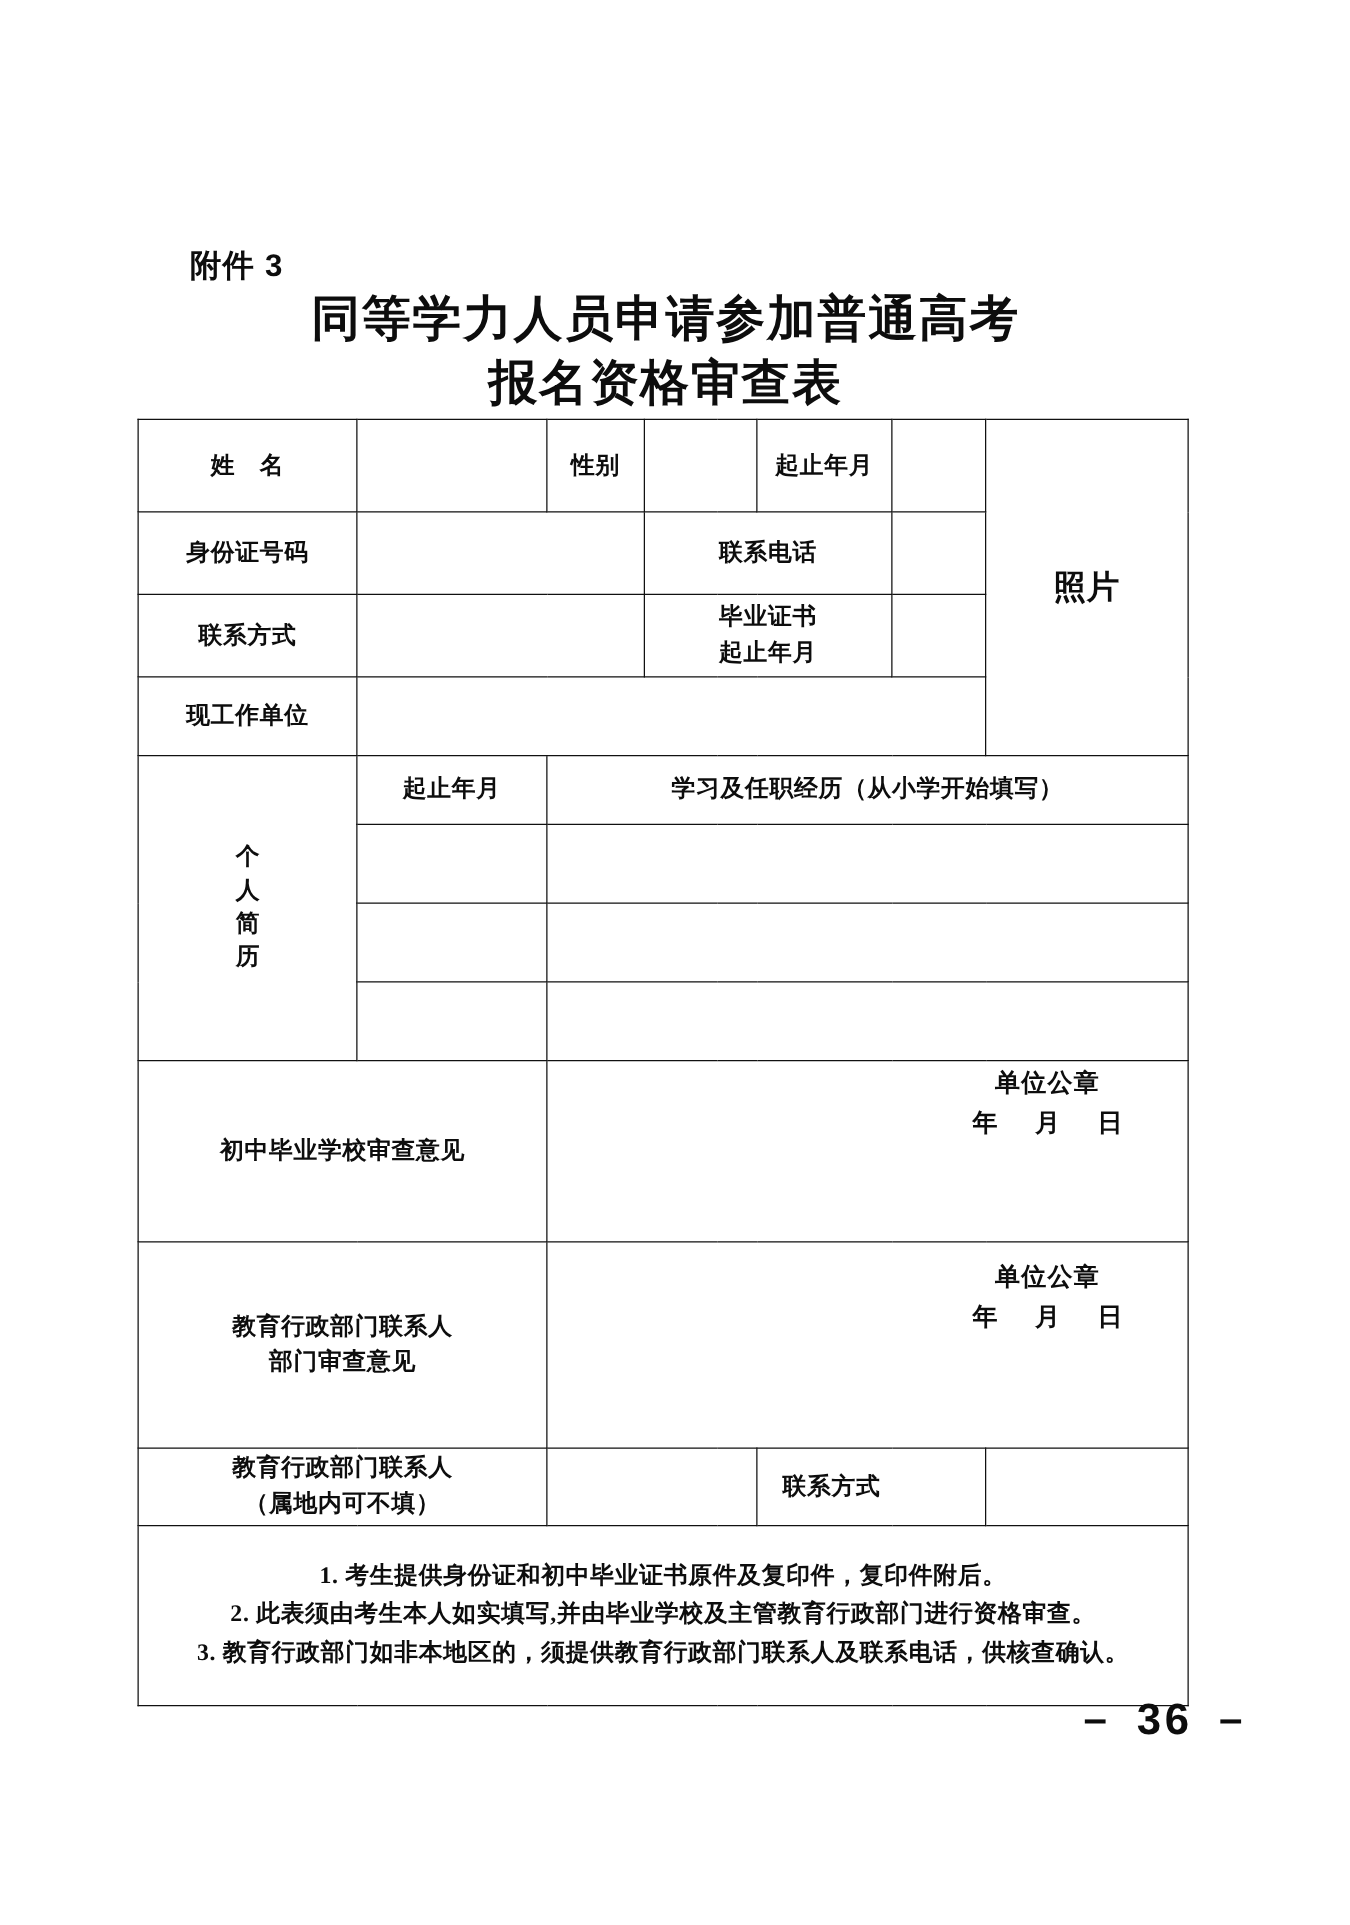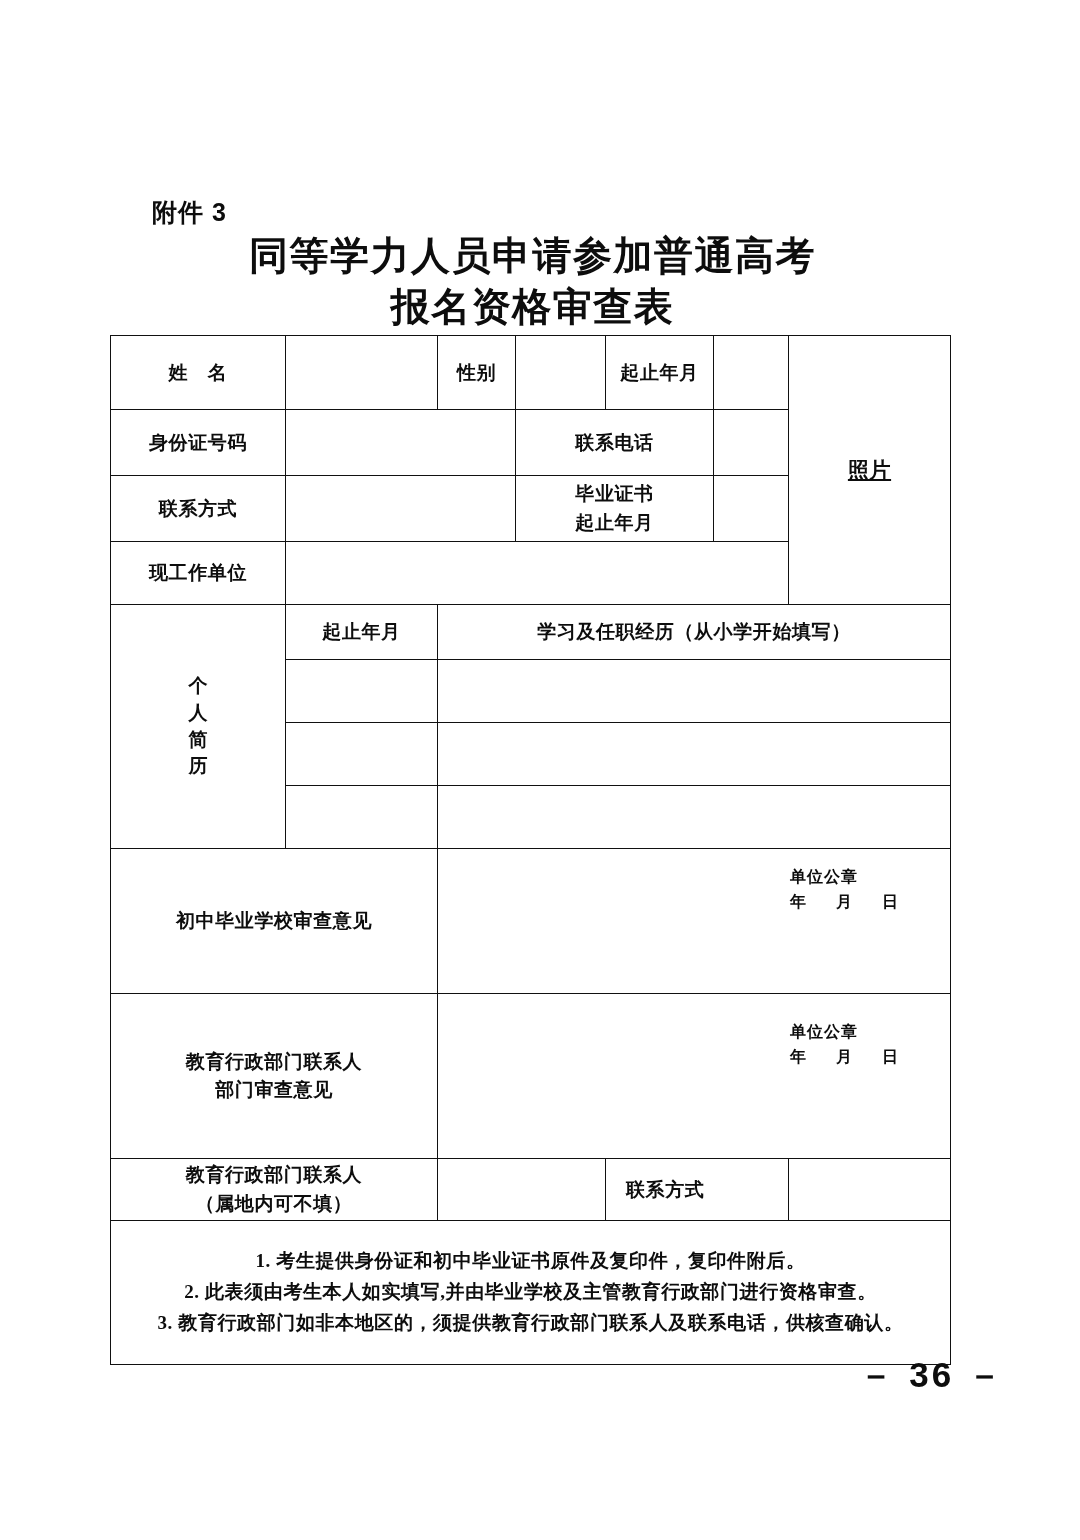--- a/index.html
+++ b/index.html
@@ -77,23 +77,22 @@
   .r3 { height: 66px; }
   .r4 { height: 63px; }
   .rh { height: 55px; }
   .rr { height: 63px; }
   .rev1 { height: 145px; }
   .rev2 { height: 165px; }
   .rcontact { height: 60px; }
   .rnotes { height: 144px; }
 
   .cell-photo {
-    font-size: 21px;
-    font-weight: 600;
-    text-decoration: underline;
+    font-size: 26px;
+    font-weight: 600;
   }
 
   
   .vlabel {
     display: flex;
     flex-direction: column;
     align-items: center;
     justify-content: center;
     line-height: 1.42;
     font-size: 19px;
@@ -109,23 +108,23 @@
   .review-body {
     position: relative;
     height: 100%;
     width: 100%;
     text-align: center;
   }
   .seal-block {
     position: absolute;
     right: 48px;
     bottom: 6px;
-    text-align: left;
-    font-weight: 600;
-    font-size: 16px;
+    text-align: center;
+    font-weight: 600;
+    font-size: 20px;
     line-height: 1.6;
     letter-spacing: 1px;
   }
   .seal-date {
     display: block;
     letter-spacing: 0;
   }
   .seal-date .sp { display: inline-block; width: 30px; }
 
   

